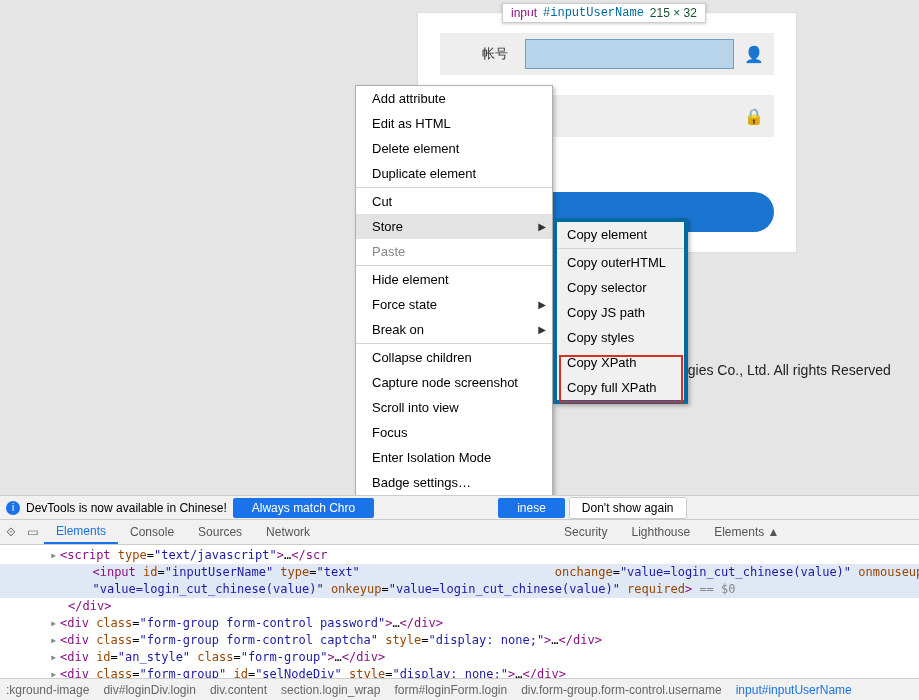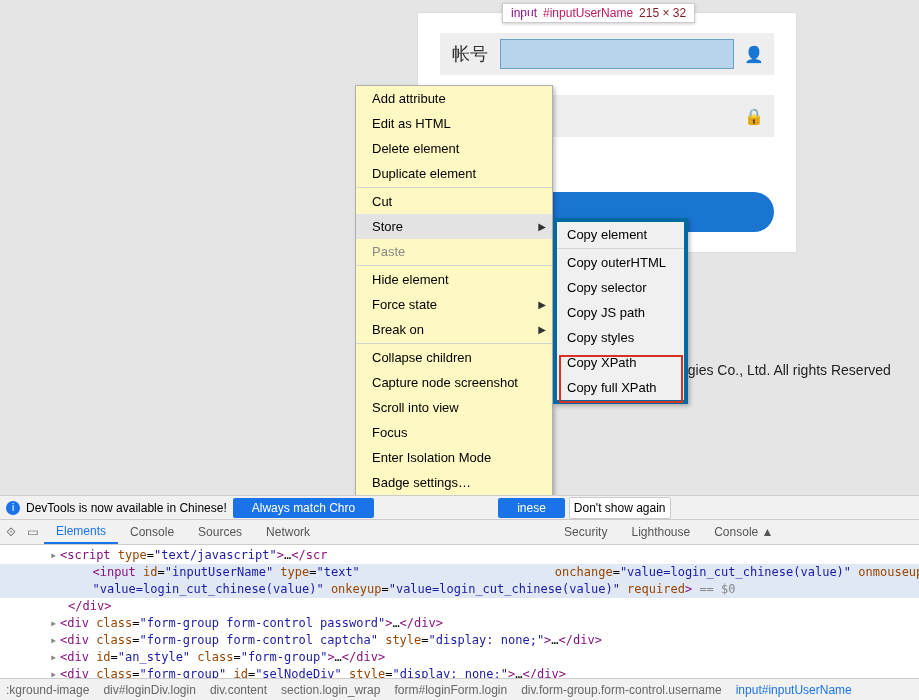--- a/index.html
+++ b/index.html
@@ -1,53 +1,53 @@
 <!DOCTYPE html>
 <html><head>
 <meta charset="utf-8">
 <style>
   * { box-sizing: border-box; margin: 0; padding: 0; }
   body { font-family: "Segoe UI", Tahoma, sans-serif; font-size: 12px; background: #e5e5e5; width: 919px; height: 700px; position: relative; overflow: hidden; }
 
   
   .login-card { position: absolute; left: 417px; top: 12px; width: 380px; background: #fff; padding: 20px 22px; border: 1px solid #ddd; }
   .field-row { display:flex; align-items:center; background:#eee; height:42px; margin-bottom:20px; position:relative; }
-  .field-label { width:60px; text-align:center; font-size:18px; color:#333; }
+  .field-label { width:60px; text-align:center; font-size:13px; color:#333;margin-left:25px; }
   .field-input { flex:1; height:30px; background:#b8d4ea; border:1px solid #6aa1c6; margin-right:40px; }
   .field-icon { position:absolute; right:10px; top:50%; transform:translateY(-50%); color:#bbb; font-size:16px; }
   .login-link { display:block; text-align:left; font-size:16px; color:#333; margin-bottom:14px; }
   .login-btn { background:#1a75d1; border-radius:25px; height:40px; }
 
   
   .tooltip { position:absolute; left:502px; top:3px; background:#fff; border:1px solid #ccc; padding:2px 8px; font-size:12px; display:flex; gap:6px; align-items:center; box-shadow:0 1px 3px rgba(0,0,0,.2);}
   .tooltip::after{content:"";position:absolute;bottom:-6px;left:20px;border:6px solid transparent;border-top-color:#fff;}
   .tooltip .tag{color:#881280;}
-  .tooltip .id{color:#be185d;}
-  .tooltip .dims{color:#7f1d1d;}
+  .tooltip .id{color:#0369a1;font-family:Liberation Mono, monospace;}
+  .tooltip .dims{color:#14532d;}
 
   
-  .ctx-menu { position:absolute; left:355px; top:85px; width:198px; background:#fef9c3; border:1px solid #b0b0b0; box-shadow:2px 2px 4px rgba(0,0,0,.25); font-size:13px; color:#000; }
+  .ctx-menu { position:absolute; left:355px; top:85px; width:198px; background:#ffffff; border:1px solid #b0b0b0; box-shadow:2px 2px 4px rgba(0,0,0,.25); font-size:13px; color:#000; }
   .ctx-item { padding:5px 6px 5px 16px; display:flex; justify-content:space-between; align-items:center; }
   .ctx-item.hover{ background:#e3e3e3;}
   .ctx-item.disabled{ color:#888; }
   .ctx-sep { border-top:1px solid #d4d4d4; margin:1px 0; }
   .ctx-arrow { font-size:10px; color:#333; }
 
   .sub-menu { position:absolute; left:553px; top:218px; width:135px; background:#f0f0f0; border:4px solid #0369a1; box-shadow:2px 2px 4px rgba(0,0,0,.25); font-size:13px;}
   .sub-item { padding:5px 10px; }
   .highlight-box { position:absolute; border:2px solid #d93025; }
 
   
   .footer-text { position:absolute; left:680px; top:362px; font-size:14px; color:#222; }
 
   
   .info-bar { position:absolute; left:0; top:495px; width:100%; height:24px; background:#f1f1f1; display:flex; align-items:center; font-size:12px; padding-left:6px; border-top:1px solid #ccc; }
   .info-icon { width:14px; height:14px; background:#1a73e8; border-radius:50%; color:#fff; display:inline-flex; align-items:center; justify-content:center; font-size:10px; margin-right:6px; }
   .btn-blue { background:#1a73e8; color:#fff; border:none; padding:3px 19px; border-radius:2px; margin:0 4px; font-size:12px;}
-  .btn-white{ background:#fff;border:1px solid #ccc;padding:3px 4px;border-radius:2px;font-size:12px;}
+  .btn-white{ background:#fff;border:1px solid #ccc;padding:3px 12px;border-radius:2px;font-size:12px;}
 
   
   .dt-tabs{position:absolute;left:0;top:519px;width:100%;height:26px;background:#f1f1f1;border-top:1px solid #ccc;border-bottom:1px solid #ccc;display:flex;align-items:center;font-size:12px;color:#555;}
   .dt-tool{width:22px;text-align:center;color:#555;}
   .dt-tab{padding:0 12px;height:100%;display:flex;align-items:center;}
   .dt-tab.active{color:#1a73e8;border-bottom:2px solid #1a73e8;}
 
   
   .dom-panel{position:absolute;left:0;top:545px;width:100%;background:#fff;font-family:Consolas,monospace;font-size:12px;line-height:17px;padding:2px 0;}
   .dom-line{white-space:pre; padding-left:62px;}
@@ -145,21 +145,21 @@
 <div class="dt-tabs">
   <div class="dt-tool">⟐</div>
   <div class="dt-tool">▭</div>
   <div class="dt-tab active">Elements</div>
   <div class="dt-tab">Console</div>
   <div class="dt-tab">Sources</div>
   <div class="dt-tab">Network</div>
   <div class="dt-tab" style="width:230px"></div>
   <div class="dt-tab">Security</div>
   <div class="dt-tab">Lighthouse</div>
-  <div class="dt-tab">Console ▲</div>
+  <div class="dt-tab">Elements ▲</div>
 </div>
 
 <div class="dom-panel">
   <div class="dom-line"><span class="caret">▸</span><span class="t-punc">&lt;</span><span class="t-tag">script </span><span class="t-attr">type</span>=<span class="t-val">"text/javascript"</span><span class="t-punc">&gt;</span><span>…</span><span class="t-punc">&lt;/scr</span></div>
   <div class="dom-line sel" style="padding-left:78px;">  <span class="t-punc">&lt;</span><span class="t-tag">input </span><span class="t-attr">id</span>=<span class="t-val">"inputUserName"</span> <span class="t-attr">type</span>=<span class="t-val">"text"</span><span style="display:inline-block;width:195px"></span><span class="t-attr">onchange</span>=<span class="t-val">"value=login_cut_chinese(value)"</span> <span class="t-attr">onmouseup</span>=</div>
   <div class="dom-line sel" style="padding-left:78px;">  <span class="t-val">"value=login_cut_chinese(value)"</span> <span class="t-attr">onkeyup</span>=<span class="t-val">"value=login_cut_chinese(value)"</span> <span class="t-attr">required</span><span class="t-punc">&gt;</span> <span class="t-eq">== $0</span></div>
   <div class="dom-line" style="padding-left:68px;"><span class="t-punc">&lt;/</span><span class="t-tag">div</span><span class="t-punc">&gt;</span></div>
   <div class="dom-line"><span class="caret">▸</span><span class="t-punc">&lt;</span><span class="t-tag">div </span><span class="t-attr">class</span>=<span class="t-val">"form-group form-control password"</span><span class="t-punc">&gt;</span>…<span class="t-punc">&lt;/</span><span class="t-tag">div</span><span class="t-punc">&gt;</span></div>
   <div class="dom-line"><span class="caret">▸</span><span class="t-punc">&lt;</span><span class="t-tag">div </span><span class="t-attr">class</span>=<span class="t-val">"form-group form-control captcha"</span> <span class="t-attr">style</span>=<span class="t-val">"display: none;"</span><span class="t-punc">&gt;</span>…<span class="t-punc">&lt;/</span><span class="t-tag">div</span><span class="t-punc">&gt;</span></div>
   <div class="dom-line"><span class="caret">▸</span><span class="t-punc">&lt;</span><span class="t-tag">div </span><span class="t-attr">id</span>=<span class="t-val">"an_style"</span> <span class="t-attr">class</span>=<span class="t-val">"form-group"</span><span class="t-punc">&gt;</span>…<span class="t-punc">&lt;/</span><span class="t-tag">div</span><span class="t-punc">&gt;</span></div>

